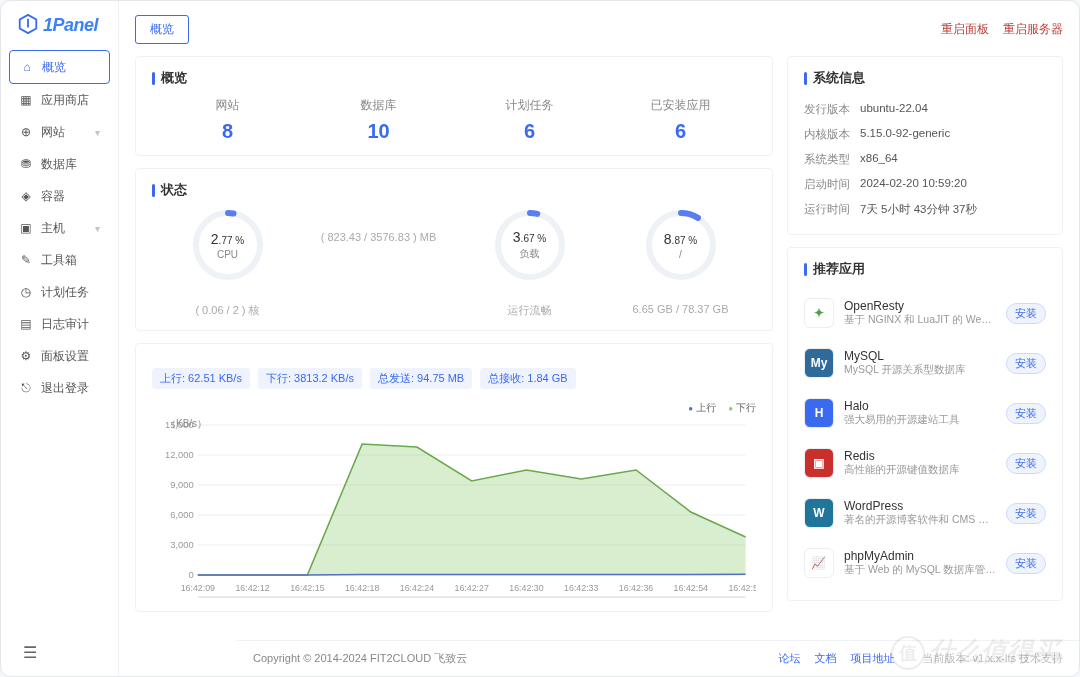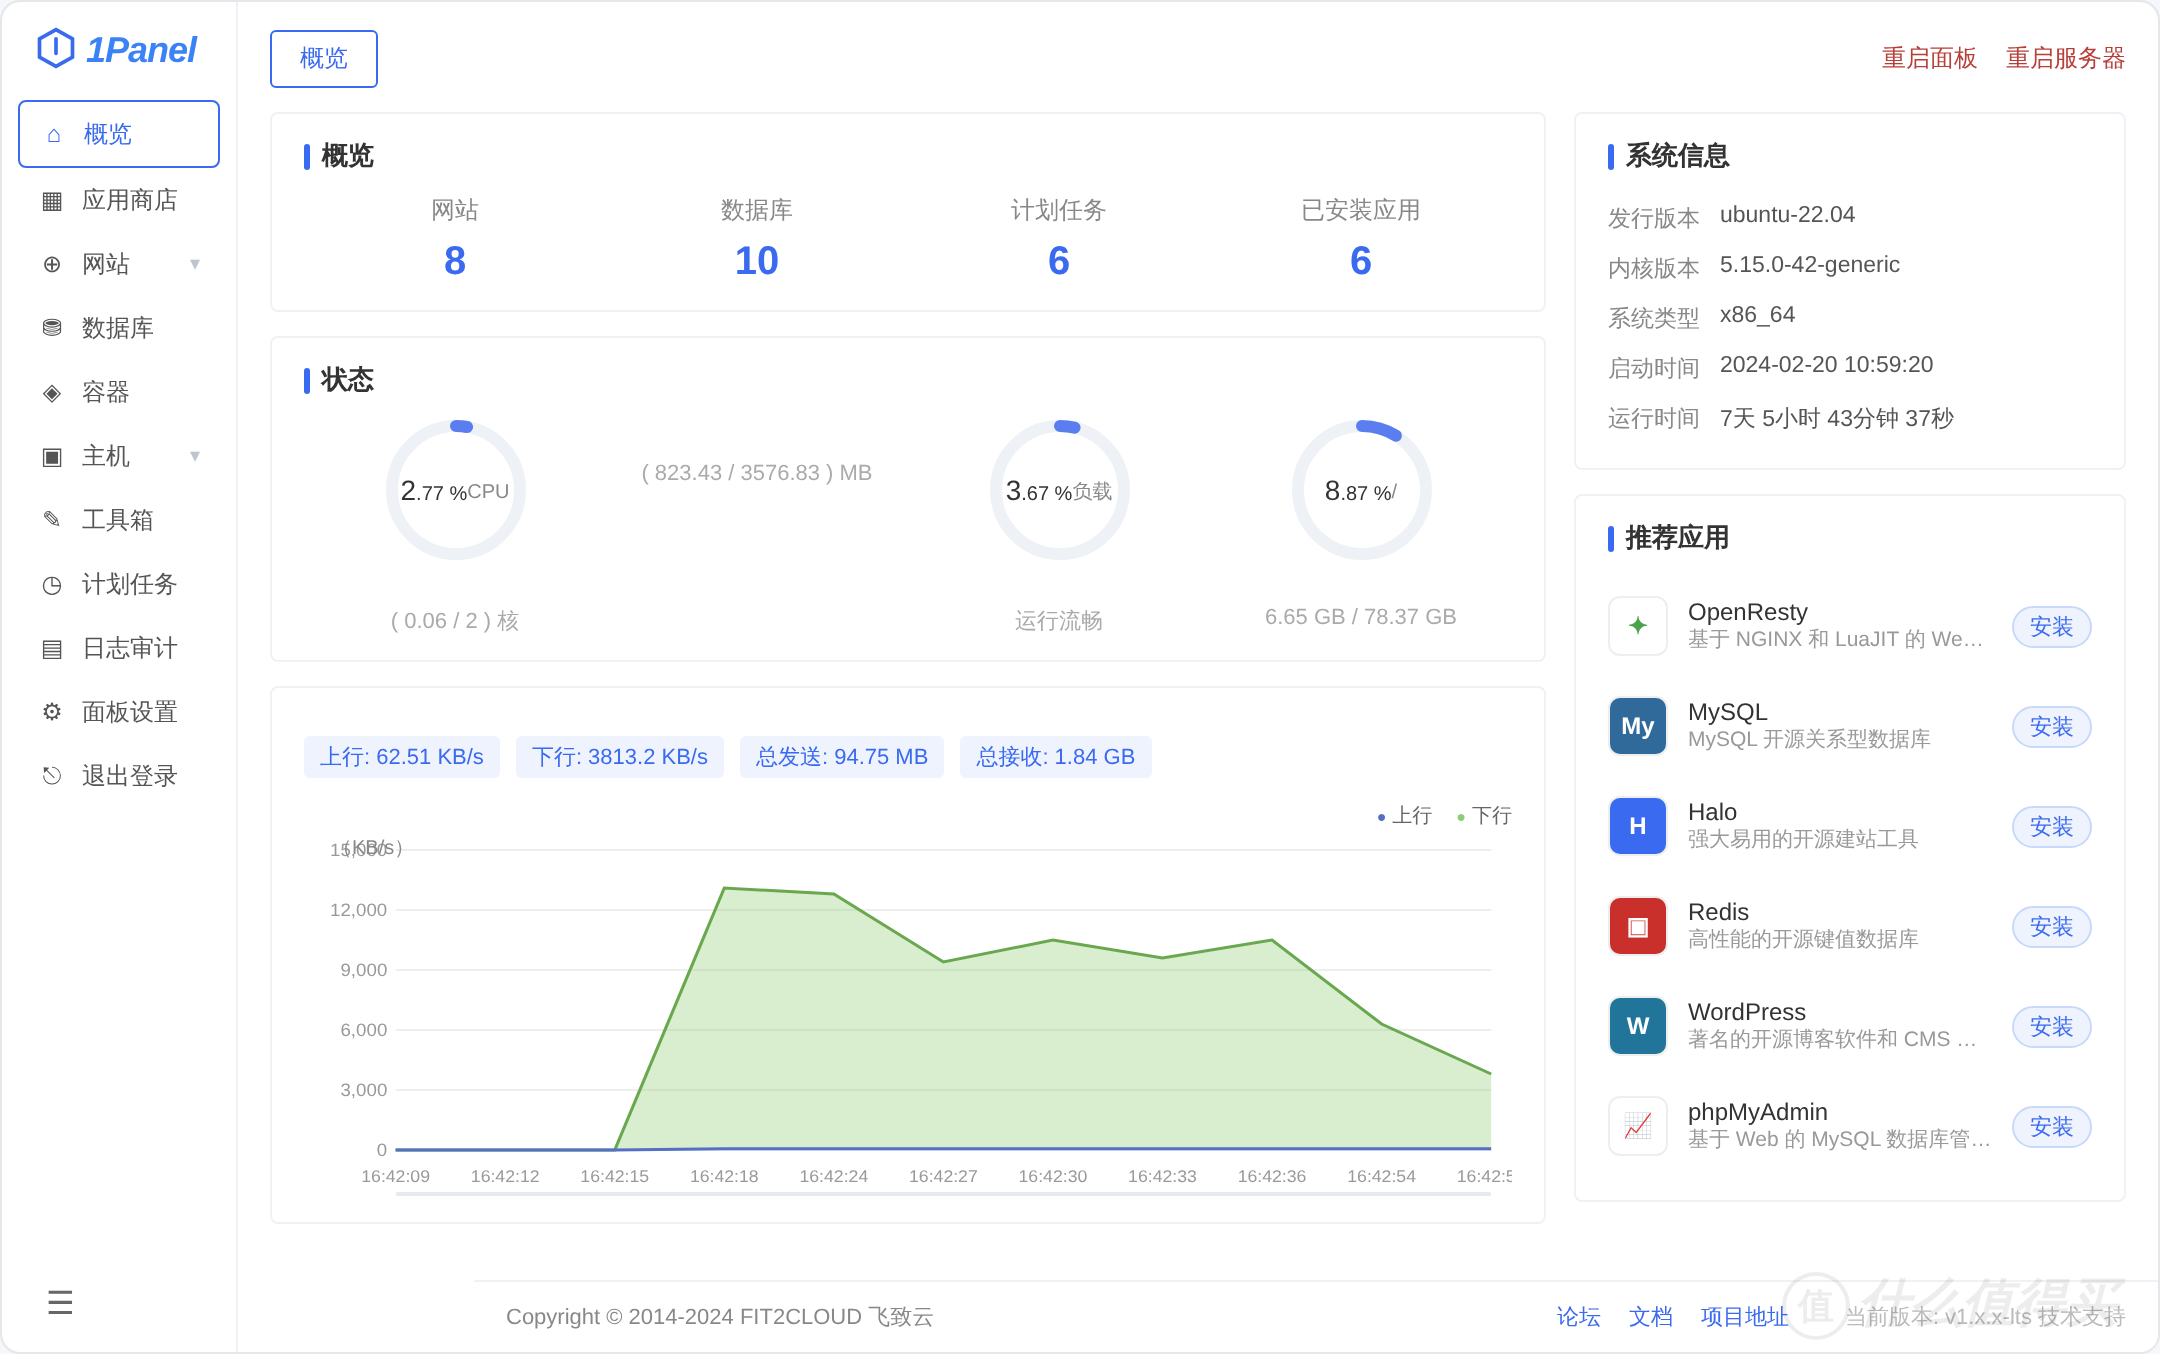--- a/index.html
+++ b/index.html
@@ -26,21 +26,21 @@
 .card-title { display: flex; align-items: center; font-size: 13px; font-weight: 600; color: #333; margin-bottom: 10px; }
 .card-title::before { content: ""; width: 3px; height: 13px; background: #3a6af0; margin-right: 6px; border-radius: 2px; }
 .overview-row { display: flex; }
 .ov-item { flex: 1; text-align: center; }
 .ov-label { color: #888; font-size: 12px; margin-bottom: 6px; }
 .ov-value { color: #3a6af0; font-size: 20px; font-weight: 600; }
 .status-row { display: flex; justify-content: space-around; text-align: center; }
 .status-item { flex: 1; }
 .gauge { width: 72px; height: 72px; margin: 0 auto 6px auto; position: relative; }
 .gauge svg { transform: rotate(-90deg); }
-.gauge-text { position: absolute; top: 0; left: 0; width: 100%; height: 100%; display: flex; flex-direction: row; justify-content: center; align-items: center; }
+.gauge-text { position: absolute; top: 0; left: 0; width: 100%; height: 100%; display: flex; flex-direction: column; justify-content: center; align-items: center; }
 .gauge-val { font-size: 14px; color: #333; }
 .gauge-val small { font-size: 10px; }
 .gauge-lab { font-size: 10px; color: #888; margin-top: 2px; }
 .status-sub { color: #aaa; font-size: 11px; margin-top: 22px; }
 .monitor-head { display: flex; align-items: center; }
 .monitor-head .card-title { margin-bottom: 0; }
 .monitor-controls { margin-left: auto; display: flex; gap: 0; align-items: center; }
 .sel-group { display: flex; }
 .sel { border: 1px solid #dcdfe6; padding: 4px 8px; font-size: 11px; color: #888; background: #fff; }
 .sel:first-child { border-radius: 3px 0 0 3px; border-right: none; }
@@ -264,21 +264,21 @@
       <div class="right-col">
         <div class="card sysinfo">
           <div class="card-title">系统信息</div>
           <div id="sys-rows">
               <div class="sys-row">
                 <div class="sys-key">发行版本</div>
                 <div class="sys-val">ubuntu-22.04</div>
               </div>
               <div class="sys-row">
                 <div class="sys-key">内核版本</div>
-                <div class="sys-val">5.15.0-42-generic</div>
+                <div class="sys-val">5.15.0-92-generic</div>
               </div>
               <div class="sys-row">
                 <div class="sys-key">系统类型</div>
                 <div class="sys-val">x86_64</div>
               </div>
               <div class="sys-row">
                 <div class="sys-key">启动时间</div>
                 <div class="sys-val">2024-02-20 10:59:20</div>
               </div>
               <div class="sys-row">

